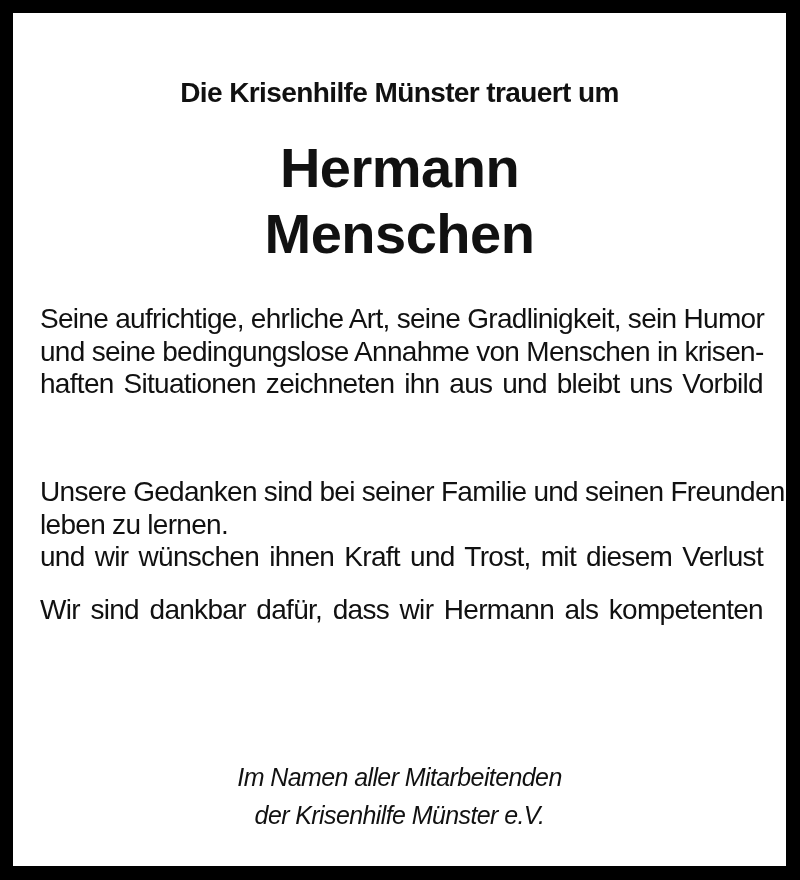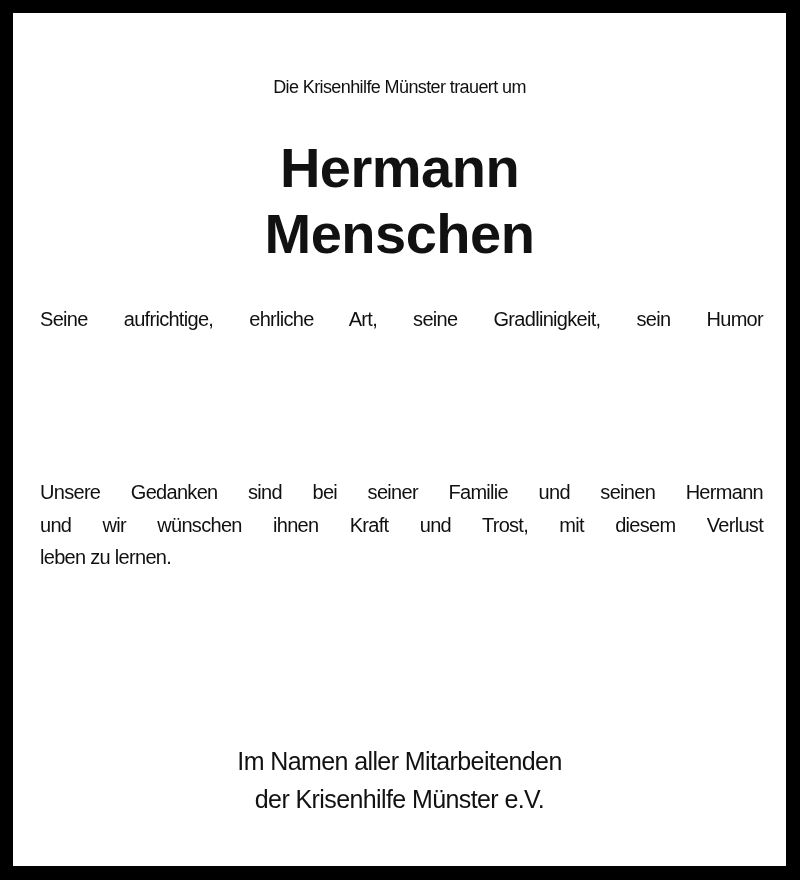--- a/index.html
+++ b/index.html
@@ -14,77 +14,82 @@
     .card {
       position: absolute;
       left: 13px; top: 13px;
       width: 773px; height: 853px;
       background: #ffffff;
     }
     .intro {
       position: absolute;
       left: 0; right: 0; top: 64px;
       text-align: center;
-      font-size: 18px;
+      font-size: 28px;
       letter-spacing: -0.6px;
+      font-weight: bold;
     }
     .name {
       position: absolute;
       left: 0; right: 0; top: 122px;
       text-align: center;
       font-size: 56px;
       font-weight: bold;
       line-height: 66px;
       letter-spacing: -0.5px;
     }
     .para {
       position: absolute;
       left: 27px; width: 723px;
-      font-size: 20px;
+      font-size: 28px;
       line-height: 32.5px;
       letter-spacing: -0.7px;
       text-align: justify;
       text-align-last: left;
     }
     .para .line { display: block; text-align: justify; text-align-last: justify; white-space: nowrap; }
     .para .line.last { text-align-last: left; }
     .p1 { top: 290px; }
     .p2 { top: 463px; }
     .p3 { top: 581px; }
     .closing {
       position: absolute;
-      left: 0; right: 0; top: 729px;
+      left: 0; right: 0; top: 745px;
       text-align: center;
       font-size: 25px;
       line-height: 38px;
       letter-spacing: -0.6px;
+      font-style: italic;
     }
     .closing span { display: block; }
   </style>
 </head>
 <body>
 
 <div class="card">
   <div class="intro">Die Krisenhilfe Münster trauert um</div>
 
   <div class="name">
     <div>Hermann</div>
     <div>Menschen</div>
   </div>
 
   <div class="para p1">
     <span class="line">Seine aufrichtige, ehrliche Art, seine Gradlinigkeit, sein Humor</span>
+    <span class="line">und seine bedingungslose Annahme von Menschen in krisen-</span>
+    <span class="line">haften Situationen zeichneten ihn aus und bleibt uns Vorbild</span>
   </div>
 
   <div class="para p2">
-    <span class="line">Unsere Gedanken sind bei seiner Familie und seinen Hermann</span>
+    <span class="line">Unsere Gedanken sind bei seiner Familie und seinen Freunden</span>
+    <span class="line last">leben zu lernen.</span>
     <span class="line">und wir wünschen ihnen Kraft und Trost, mit diesem Verlust</span>
-    <span class="line last">leben zu lernen.</span>
   </div>
 
   <div class="para p3">
+    <span class="line">Wir sind dankbar dafür, dass wir Hermann als kompetenten</span>
   </div>
 
   <div class="closing">
     <span>Im Namen aller Mitarbeitenden</span>
     <span>der Krisenhilfe Münster e.V.</span>
   </div>
 </div>
 
 </body></html>

